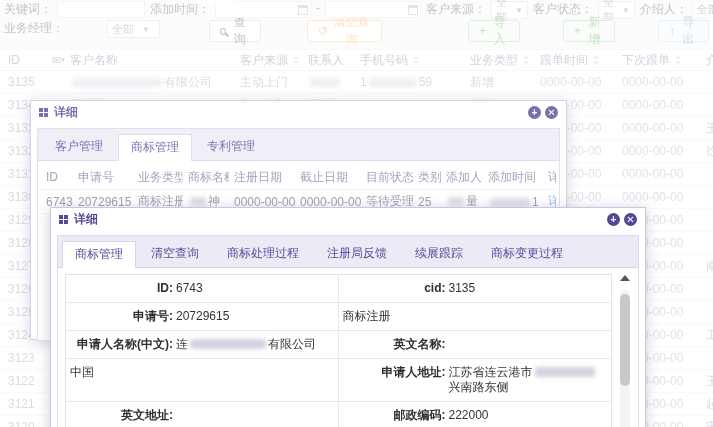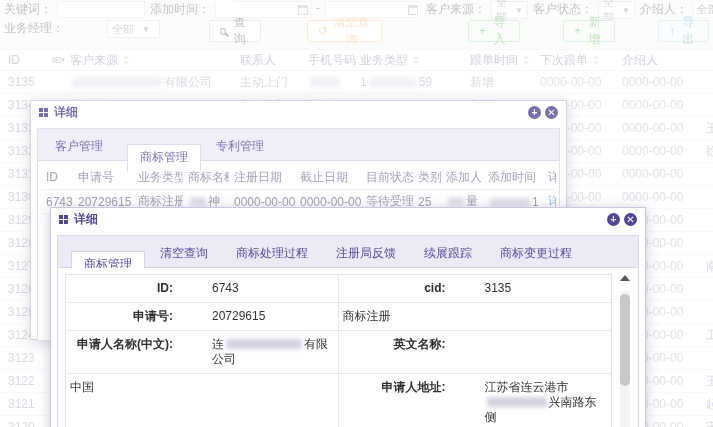--- a/index.html
+++ b/index.html
@@ -53,36 +53,36 @@
   .m1{left:30px;top:100px;width:537px;height:240px;z-index:20;}
   .m2{left:50px;top:207px;width:596px;height:240px;z-index:30;}
   .mhead{height:23px;display:flex;align-items:center;gap:6px;padding:0 8px;color:#554796;font-weight:bold;font-size:12px;}
   .gridicon{display:inline-grid;grid-template-columns:4px 4px;grid-template-rows:4px 4px;gap:1px;}
   .gridicon b{background:#554796;}
   .mbtns{margin-left:auto;display:flex;gap:4px;}
   .cbtn{width:13px;height:13px;border-radius:50%;background:#554796;color:#fff;font-size:10px;line-height:13px;text-align:center;font-weight:bold;cursor:pointer;}
   .mbody{padding:4px 6px 6px;}
   .mtabs{background:#edeaf5;display:flex;align-items:flex-end;padding:4px 0 0 4px;border:1px solid #dcd7ea;border-bottom:1px solid #d8d3e8;gap:2px;}
   .tab{padding:4px 12px 5px;color:#5a4b9c;font-size:12px;white-space:nowrap;cursor:pointer;border:1px solid transparent;border-bottom:none;}
-  .tab.active{background:#fff;border-color:#d8d3e8;position:relative;top:11px;margin-left:9px;}
+  .tab.active{background:#fff;border-color:#d8d3e8;position:relative;top:1px;}
   .panel{border:1px solid #dcd7ea;border-top:none;background:#fff;}
 
   
   .tgrid-head,.tgrid-row{display:grid;grid-template-columns:32px 60px 50px 46px 66px 66px 52px 28px 42px 60px 1fr;align-items:center;font-size:12px;}
   .tgrid-head{height:25px;color:#8e88a9;border-bottom:1px solid #eceaf2;}
   .tgrid-row{height:24px;color:#8a85a0;border-bottom:1px solid #f1eff6;}
   .tgrid-head>div,.tgrid-row>div{padding-left:5px;white-space:nowrap;overflow:hidden;}
   .lnk{color:#7ba7d7;cursor:pointer;}
 
   
   .m2 .panel{position:relative;height:192px;padding:6px 26px 0 7px;}
   .form{border:1px solid #e3e0ec;}
   .frow{display:grid;grid-template-columns:1fr 1fr;border-bottom:1px solid #e9e6f0;}
   .frow:last-child{border-bottom:none;}
-  .fcell{display:flex;padding:6px 6px 6px 4px;color:#333;line-height:1.25;gap:36px;}
+  .fcell{display:flex;padding:6px 6px 6px 4px;color:#333;line-height:1.25;}
   .fcell.l{border-right:1px solid #e9e6f0;}
   .flabel{width:106px;flex-shrink:0;text-align:right;font-weight:bold;color:#2f2f2f;padding-right:3px;white-space:pre-line;}
   .fvalue{color:#333;word-break:break-all;}
   .rd2{display:inline-block;height:10px;background:#c9c6d6;border-radius:2px;filter:blur(2px);vertical-align:-1px;margin:0 2px;opacity:.8;}
 
   
   .scr-up{position:absolute;right:5px;top:2px;width:16px;height:16px;display:flex;align-items:center;justify-content:center;}
   .scr-up i{width:0;height:0;border-left:5px solid transparent;border-right:5px solid transparent;border-bottom:6px solid #555;}
   .scr-track{position:absolute;right:8px;top:22px;bottom:4px;width:10px;background:#f4f4f4;border-radius:5px;}
   .scr-thumb{position:absolute;top:4px;left:0;width:10px;height:92px;background:#c8c8c8;border-radius:5px;cursor:grab;}
@@ -149,20 +149,21 @@
   </div>
 </div>
 
 <div>
   <div class="grid-head">
     <div>ID</div>
     <div>
         <span class="env">✉</span>
         <span style="font-size:7px;color:#8e88a9;">▾</span>
       </div>
+    <div>客户名称</div>
     <div>
         <span>客户来源</span>
         <span class="sort">
           <i class="up"></i>
           <i class="dn"></i>
         </span>
       </div>
     <div>联系人</div>
     <div>
         <span>手机号码</span>

